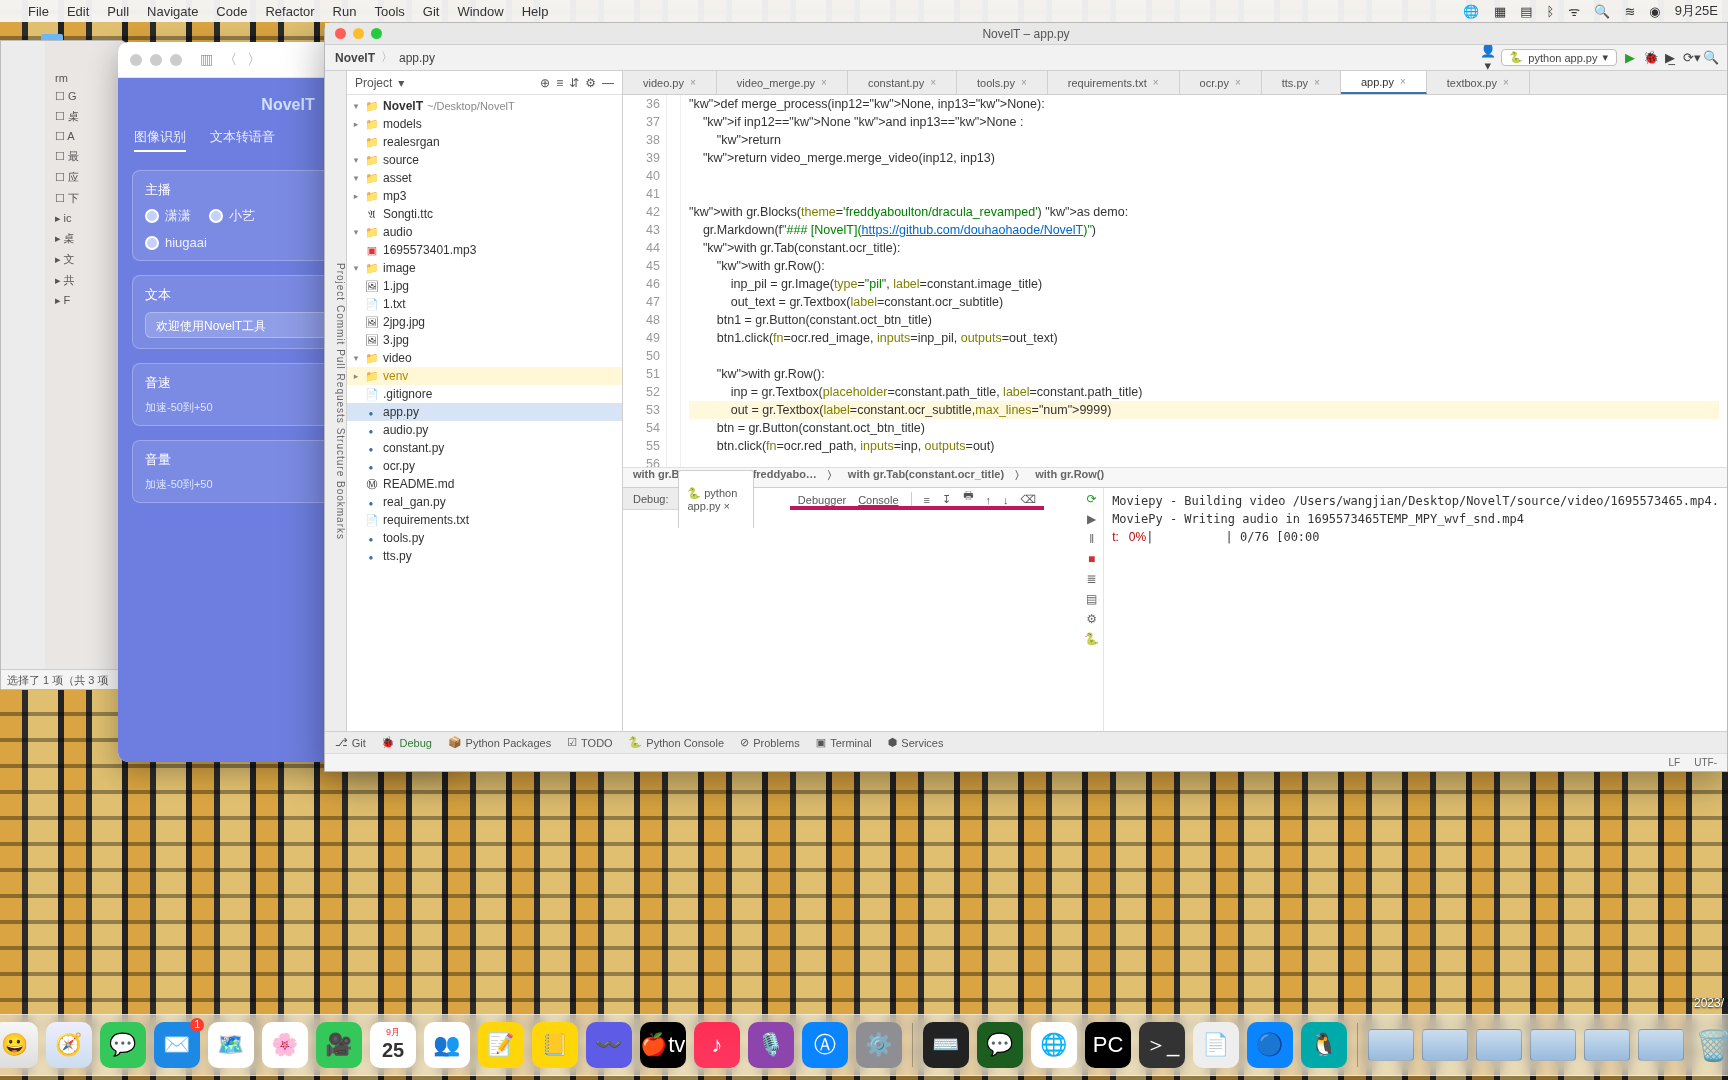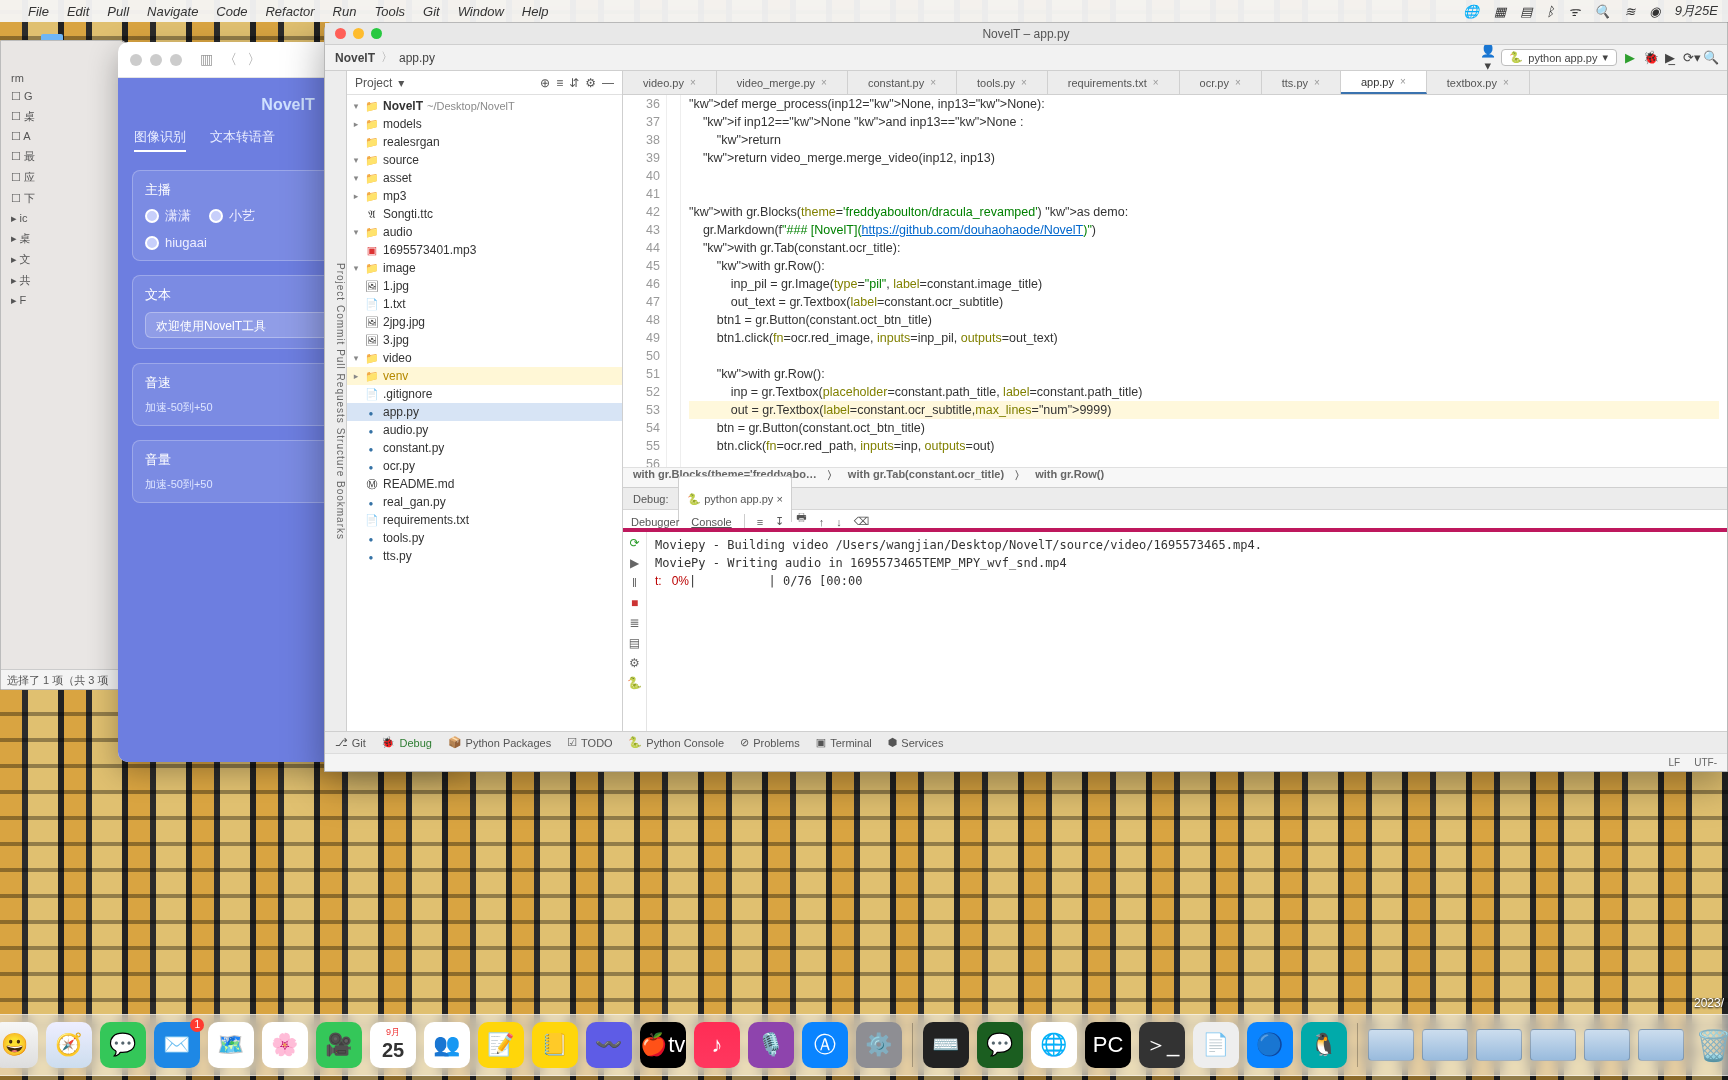--- a/index.html
+++ b/index.html
@@ -3,34 +3,34 @@
 <meta charset="utf-8">
 <style>
 * { margin: 0; padding: 0; box-sizing: border-box; font-family: -apple-system, "Helvetica Neue", Arial, sans-serif; }
 body { width: 1728px; height: 1080px; overflow: hidden; position: relative; background: #3a3a3a; }
 
 
 .wallpaper { position: absolute; inset: 0; background: repeating-linear-gradient(90deg, #d9a441 0 22px, #2b2b2b 22px 28px, #e0c070 28px 58px, #222 58px 64px); }
 .wallpaper::before { content:""; position:absolute; inset:0; background: repeating-linear-gradient(0deg, rgba(0,0,0,0.35) 0 4px, transparent 4px 26px); }
 
 
-.menubar { position: absolute; top:0; left:0; right:0; height:22px; background: rgba(245,245,245,0.96); display:flex; align-items:center; font-size:13px; color:#333; padding:0 10px; gap:18px; z-index: 100; font-style: italic; }
+.menubar { position: absolute; top:0; left:0; right:0; height:22px; background: rgba(245,245,245,0.96); display:flex; align-items:center; font-size:13px; color:#333; padding:0 10px; gap:18px; z-index: 100; }
 .menubar .apple { font-size:14px; }
 .menubar .right { margin-left:auto; display:flex; gap:14px; align-items:center; }
 .menubar .right span { font-size:13px; }
 
 
 .desk-icon { position:absolute; width:74px; text-align:center; color:#fff; font-size:11px; text-shadow:0 1px 2px rgba(0,0,0,.8); }
 .desk-icon .folder { width:60px; height:46px; background:#6fb6f6; border-radius:4px; margin:0 auto 4px; position:relative; }
 .desk-icon .folder::before { content:""; position:absolute; top:-6px; left:4px; width:22px; height:8px; background:#6fb6f6; border-radius:2px 2px 0 0; }
 .desk-disk { width:56px; height:56px; border-radius:50%; background: radial-gradient(circle,#eee 30%,#bbb 60%,#888 100%); margin:0 auto 4px; }
 
 
 .finder { position:absolute; top:40px; left:0; width:128px; height:650px; background:#ececec; border:1px solid #bcbcbc; border-radius:0 8px 8px 0; z-index:5; overflow:hidden; }
-.finder-side { background:#e9e6e4; height:100%; font-size:11px; color:#555; padding:28px 6px; }
+.finder-side { background:#e9e6e4; height:100%; font-size:11px; color:#555; padding:28px 6px;margin-left:44px; }
 .finder-side div { padding:3px 4px; white-space:nowrap; overflow:hidden; }
 .finder-status { position:absolute; bottom:0; left:0; right:0; height:20px; background:#f4f4f4; border-top:1px solid #ccc; font-size:11px; color:#555; line-height:20px; padding:0 6px; }
 
 
 .novelt { position:absolute; top:42px; left:118px; width:340px; height:720px; background:#fff; border-radius:10px; box-shadow:0 10px 30px rgba(0,0,0,.3); z-index:8; overflow:hidden; display:flex; flex-direction:column; }
 .nov-titlebar { height:36px; display:flex; align-items:center; gap:8px; padding:0 12px; border-bottom:1px solid #e4e4e4; }
 .tl-dot { width:12px; height:12px; border-radius:50%; background:#ccc; }
 .nov-toolbar { display:flex; gap:10px; margin-left:10px; color:#999; font-size:14px; }
 .nov-toolbar span { cursor:default; }
 .nov-hero { background:#6d7ee0; color:#fff; padding:12px 16px 0; }
@@ -83,21 +83,21 @@
 .ed-tab .x { color:#999; font-size:10px; margin-left:2px;}
 
 .code-wrap { flex:1; display:flex; overflow:hidden; font-family:Menlo,Consolas,monospace; font-size:12.5px; line-height:18px;}
 .gutter { width:44px; background:#fff; border-right:1px solid #eee; color:#9a9a9a; text-align:right; padding:0 6px;}
 .gut2 { width:14px; background:#fff; border-right:1px solid #eee;}
 .code { flex:1; white-space:pre; padding:0 8px; color:#333; overflow:auto;} .st{color:#008000;} .par{color:#808000;} .url{color:#0066cc; text-decoration:underline;}
 .hl-line{background:#fff8dc;}
 .crumbs { height:20px; border-top:1px solid #e0e0e0; font-size:11px; color:#666; display:flex; align-items:flex-start; padding:0 10px; gap:10px; background:#f7f7f7;font-weight:bold;}
 
 
-.debug { height:244px; border-top:1px solid #cfcfcf; background:#fff; display:flex; flex-direction:column;}
+.debug { height:244px; border-top:1px solid #cfcfcf; background:#fff; display:flex; gap:36px;}
 .dbg-hd { height:22px; background:#ececec; border-bottom:1px solid #d6d6d6; display:flex; align-items:center; font-size:11px; color:#555;}
 .dbg-hd .lab { padding:0 10px;}
 .dbg-hd .tabpill { background:#fff; border:1px solid #cfcfcf; border-bottom:none; padding:16px 8px; border-radius:3px 3px 0 0;}
 .dbg-sub { height:22px; border-bottom:4px solid #be185d; display:flex; align-items:flex-end; gap:12px; padding:0 8px; font-size:11px; color:#555;}
 .dbg-sub .sep{width:1px;height:14px;background:#ccc;}
 .dbg-body { flex:1; display:flex; min-height:0;}
 .dbg-side { width:24px; border-right:1px solid #e4e4e4; display:flex; flex-direction:column; align-items:center; gap:6px; padding:4px 0;}
 .dbg-side span{font-size:12px; color:#666;}
 .dbg-side .stop{color:#c33;}
 .console { flex:1; font-family:Menlo,Consolas,monospace; font-size:12px; line-height:18px; padding:4px 8px; color:#333; white-space:pre; overflow:auto;}

